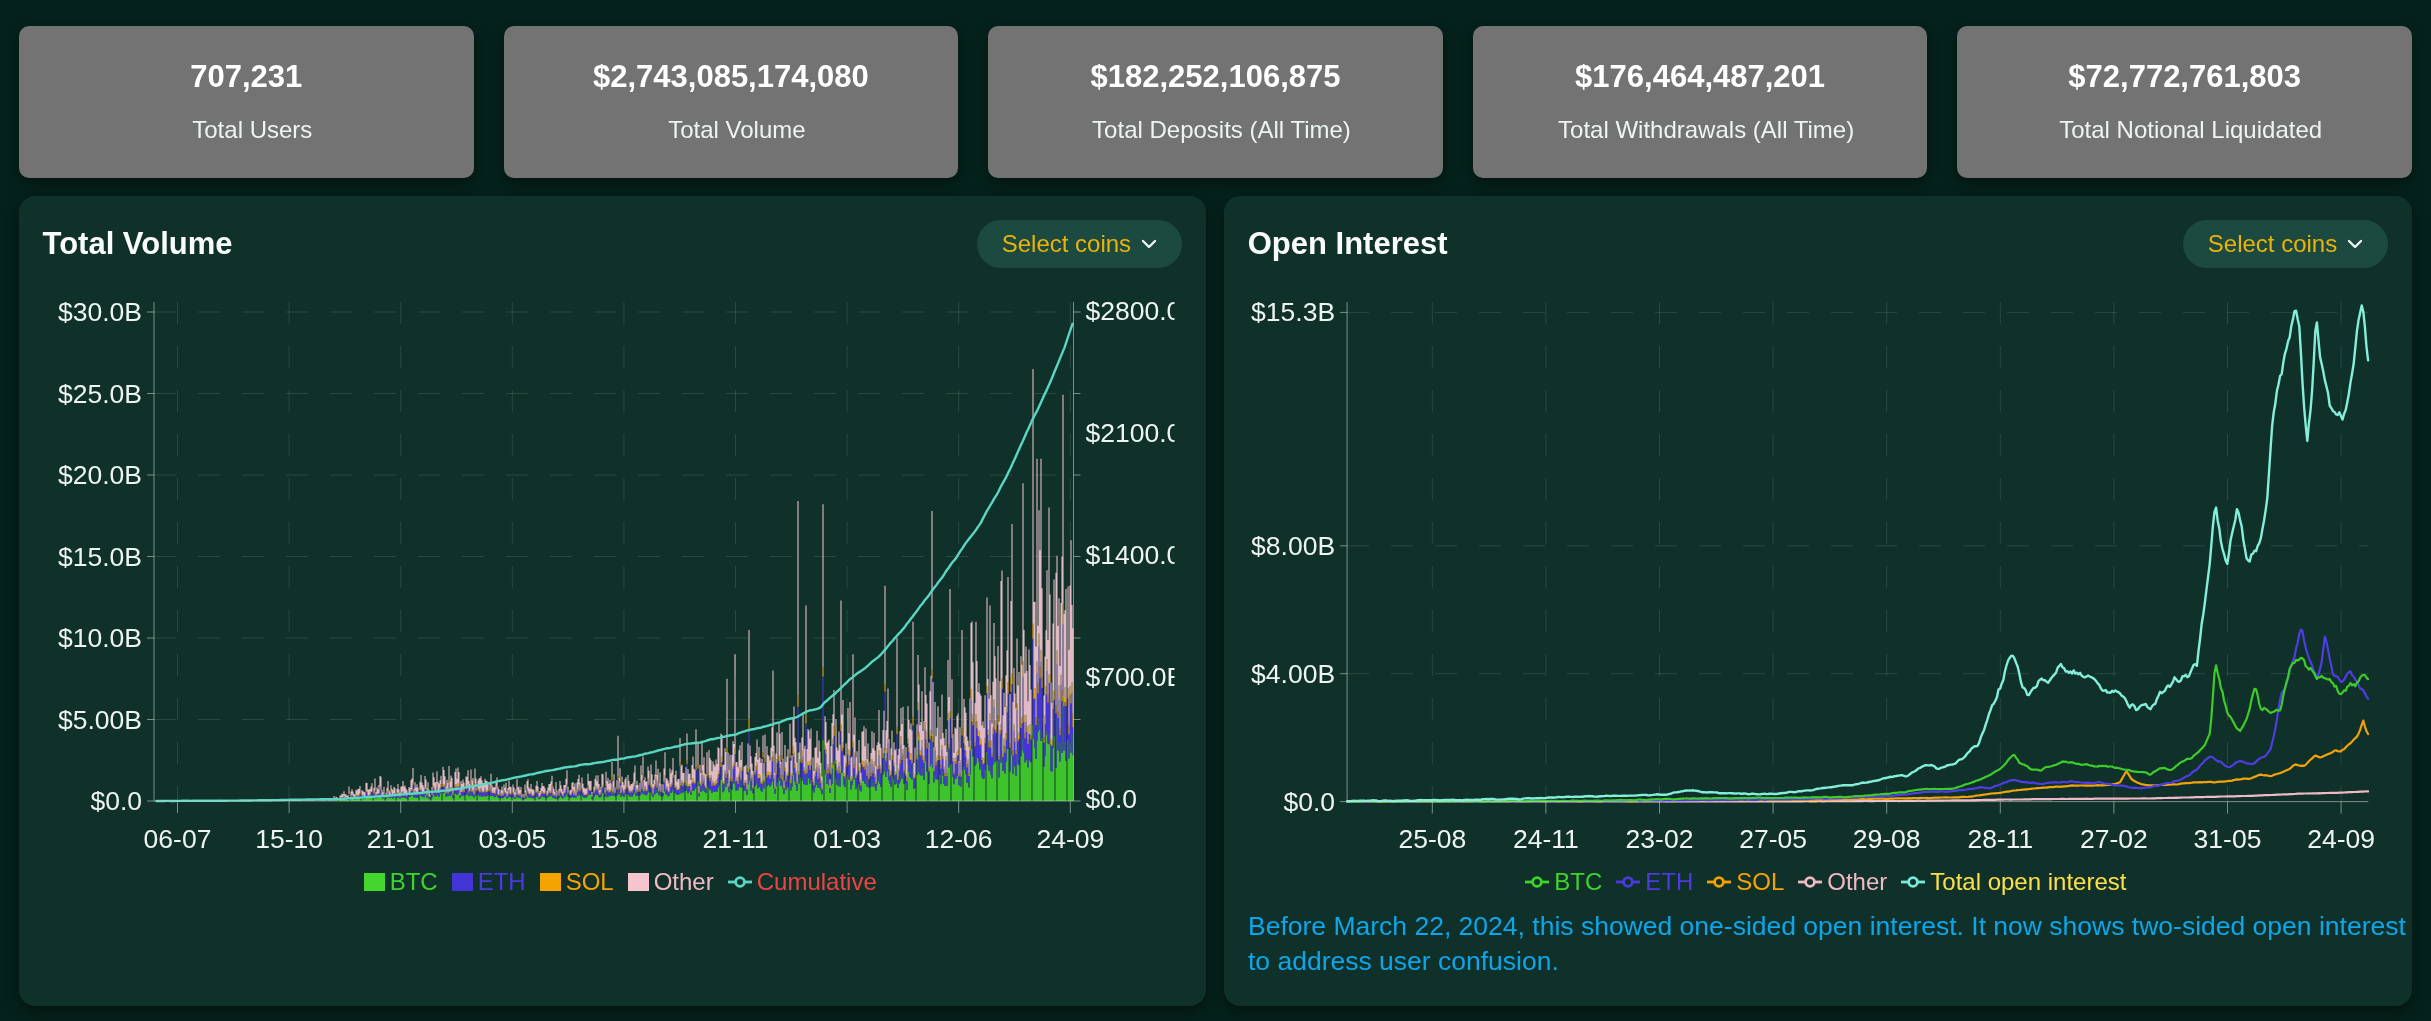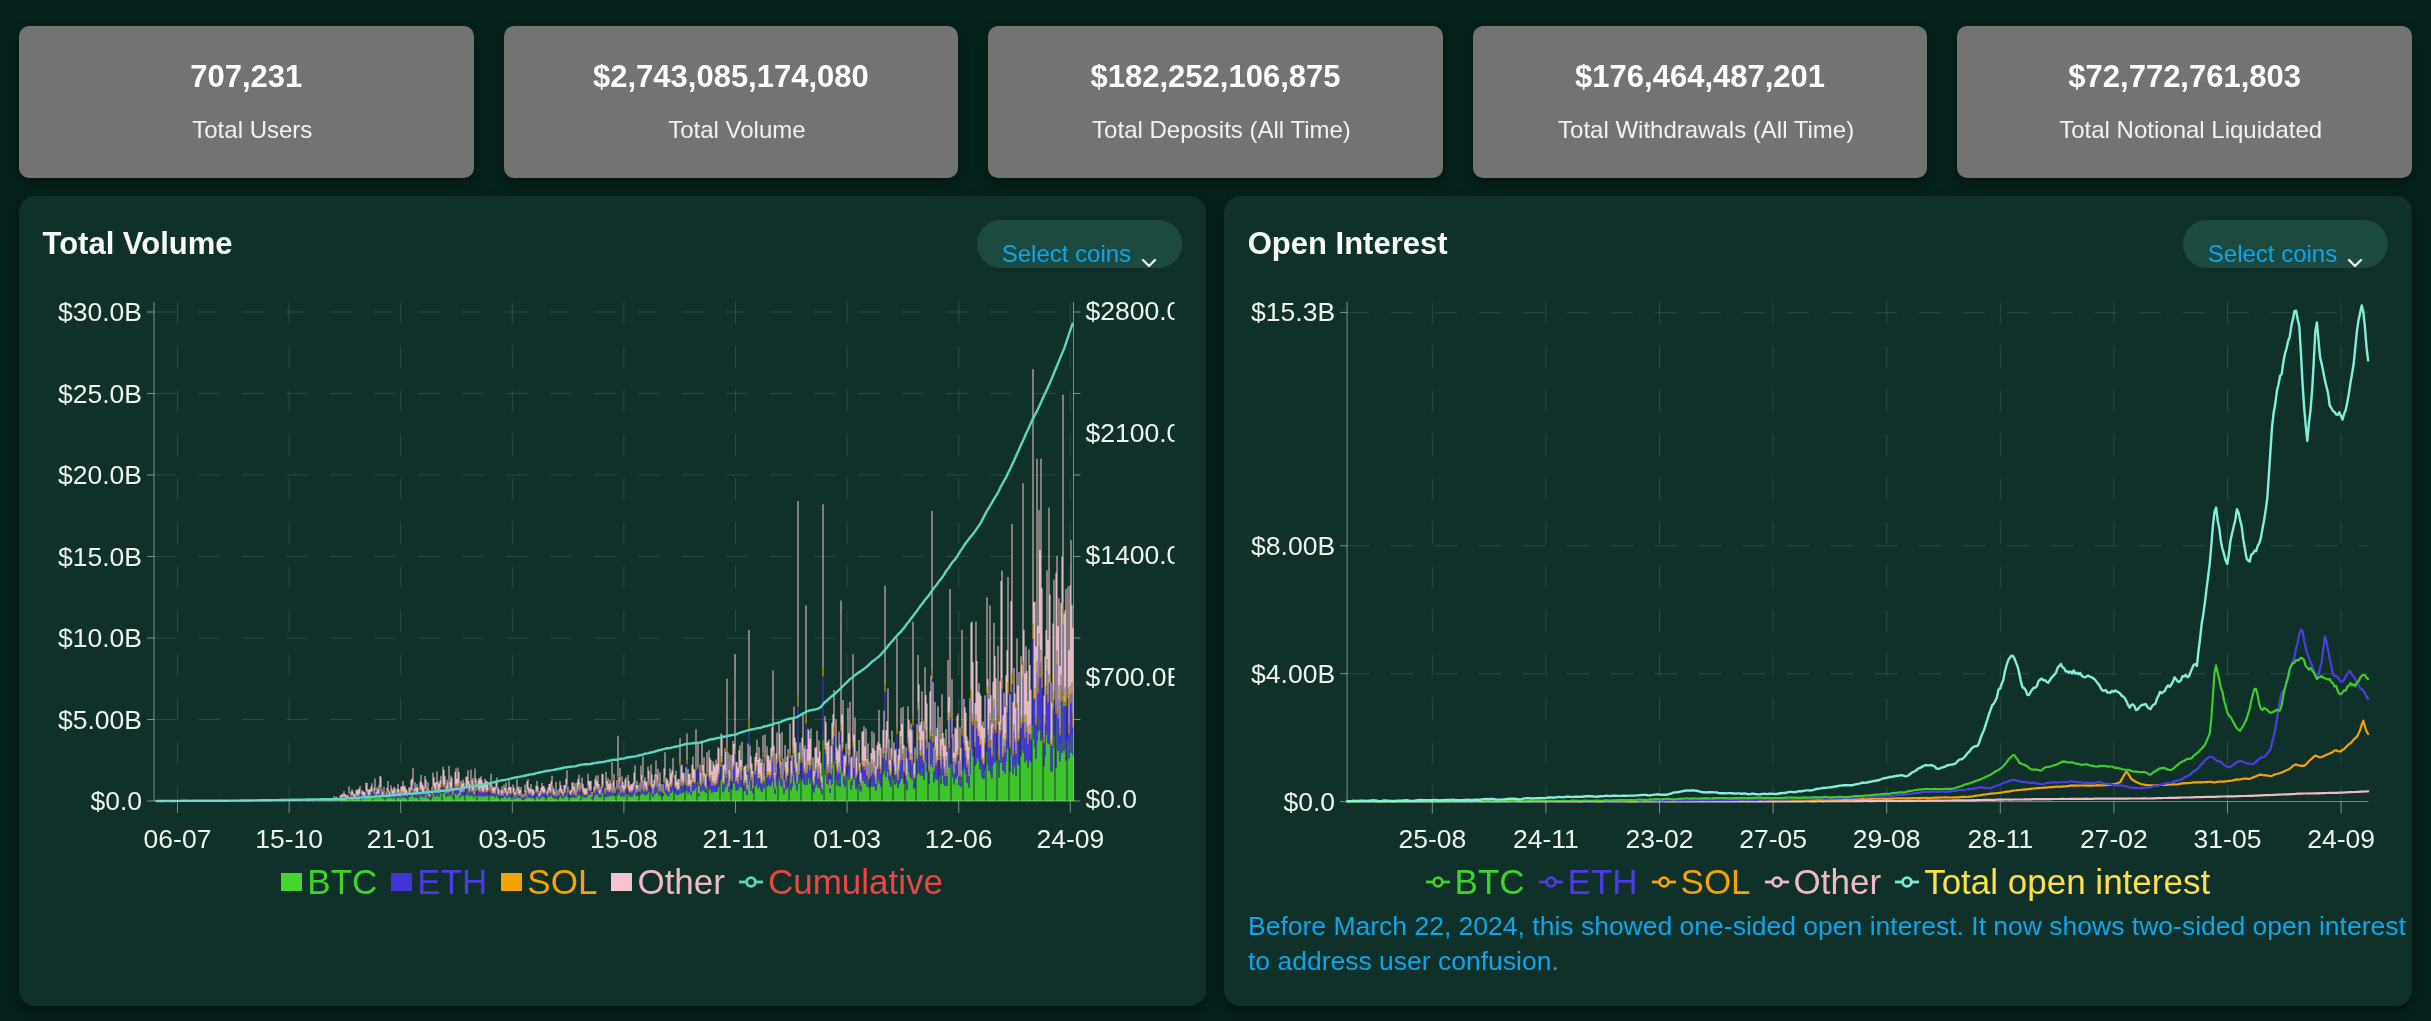--- a/index.html
+++ b/index.html
@@ -3,23 +3,23 @@
 * { margin:0; padding:0; box-sizing:border-box; }
 html,body { width:2431px; height:1021px; background:#05211b; font-family:"Liberation Sans", sans-serif; overflow:hidden; }
 .card { position:absolute; top:25.5px; width:454.6px; height:152px; background:#737373; border-radius:10px;
   box-shadow:0 5px 12px rgba(0,0,0,0.38); text-align:center; }
 .card .num { margin-top:36px; font-size:31px; font-weight:700; color:#ffffff; line-height:30px; }
 .card .lab { margin-top:26px; font-size:24px; color:#eef4f1; line-height:24px;margin-left:12px; }
 .panel { position:absolute; top:196px; height:810px; background:#0f312a; border-radius:16px;
   box-shadow:0 6px 14px rgba(0,0,0,0.4); overflow:hidden; }
 .ptitle { position:absolute; left:24px; top:226px; font-size:31px; font-weight:700; color:#f8fbfa; }
 .pill { position:absolute; top:220px; width:205px; height:48px; background:#1d4a40; border-radius:24px;
-  display:flex; align-items:flex-end; justify-content:center; font-size:24px; color:#0ea5e9; }
-.legend { position:absolute; left:0; width:100%; display:flex; justify-content:center; gap:14px;
-  font-size:35px; align-items:center; height:28px; }
+  display:flex; align-items:center; justify-content:center; font-size:24px; color:#eab308; }
+.legend { position:absolute; left:8px; width:100%; display:flex; justify-content:center; gap:14px;
+  font-size:24px; align-items:center; height:28px; }
 .li { display:inline-flex; align-items:center; gap:5px; }
 .sq { display:inline-block; width:21px; height:18px; }
 .lic { display:inline-block; }
 .note { position:absolute; left:24.3px; top:713px; width:1160px; font-size:26.5px; line-height:34.5px; color:#0ea5e9; }
 </style></head><body>
 <div class="card" style="left:19.0px">
     <div class="num">707,231</div>
     <div class="lab">Total Users</div>
   </div>
 <div class="card" style="left:503.6px">

